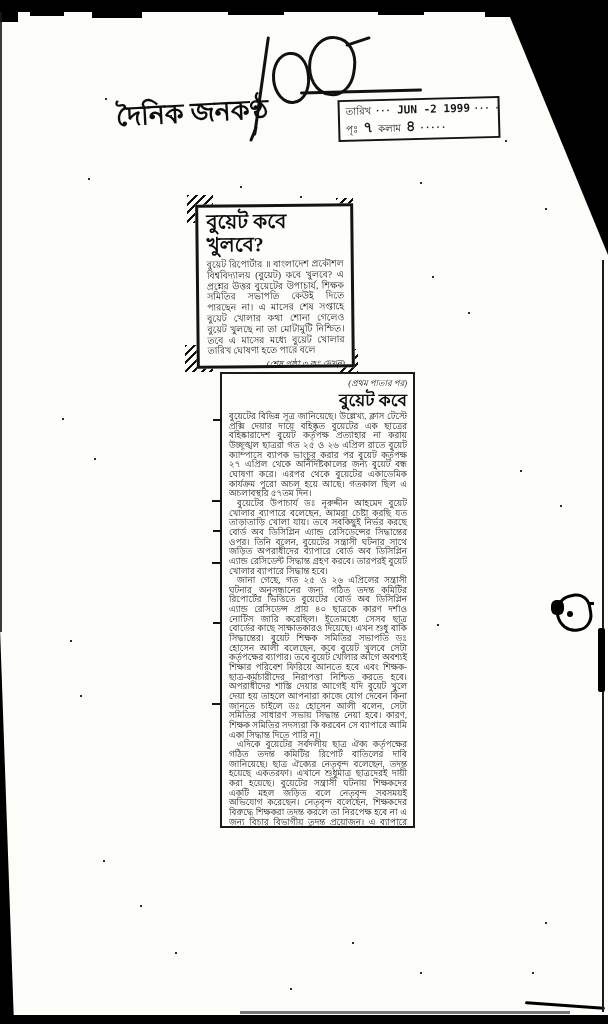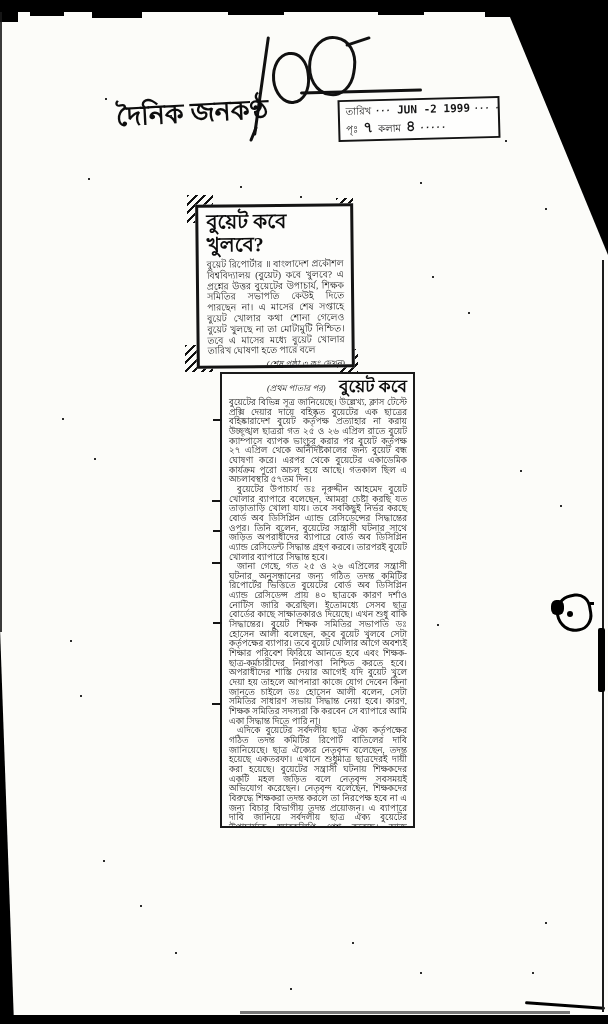--- a/index.html
+++ b/index.html
@@ -63,21 +63,21 @@
   .clip1-body{font-size:9.3px;line-height:10.8px;text-align:justify;margin-top:3px;}
   .clip1-note{font-size:8.8px;font-style:italic;text-align:right;margin-top:1px;}
   .hatch{background:repeating-linear-gradient(135deg,#111 0 2px,transparent 2px 6px);}
   .hatch-tl{left:187px;top:195px;width:26px;height:28px;}
   .hatch-tr{left:336px;top:198px;width:17px;height:19px;}
   .hatch-bl{left:185px;top:345px;width:28px;height:27px;}
   .hatch-br{left:337px;top:349px;width:21px;height:23px;}
   
   .clip2{left:220px;top:372px;width:195px;height:456px;border:2px solid #1a1a1a;
     background:#fefefc;padding:3px 6px 4px 7px;box-sizing:border-box;overflow:hidden;}
-  .clip2-head{display:flex;justify-content:space-between;align-items:flex-end;margin-bottom:2px;}
+  .clip2-head{display:flex;justify-content:space-between;align-items:flex-end;margin-bottom:2px;flex-direction:column;}
   .clip2-note{font-size:8.5px;font-style:italic;padding-left:38px;white-space:nowrap;}
   .clip2-headline{font-size:17px;line-height:19px;font-weight:bold;white-space:nowrap;color:#0c0c0c;}
   .clip2 p{font-size:8.8px;line-height:9.65px;text-align:justify;margin:0;text-indent:8px;}
   .clip2 p.first{text-indent:0;}
   .margin-dash{width:9px;height:2px;background:#141414;}
   
   .blot-ring{left:556px;top:594px;width:30px;height:32px;border:3px solid #000;
     border-radius:55% 45% 50% 60%;transform:rotate(-10deg);}
   .blot-solid{left:551px;top:600px;width:13px;height:15px;background:#000;border-radius:40%;}
   .blot-dot{left:567px;top:611px;width:6px;height:6px;background:#000;border-radius:50%;}

